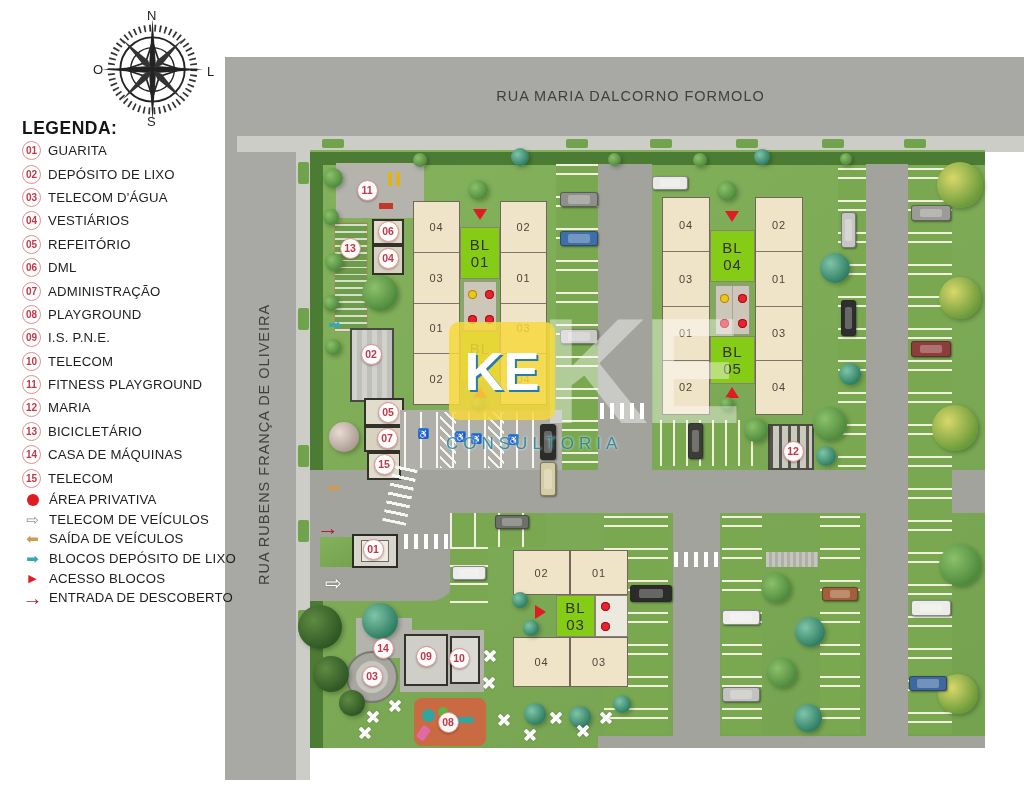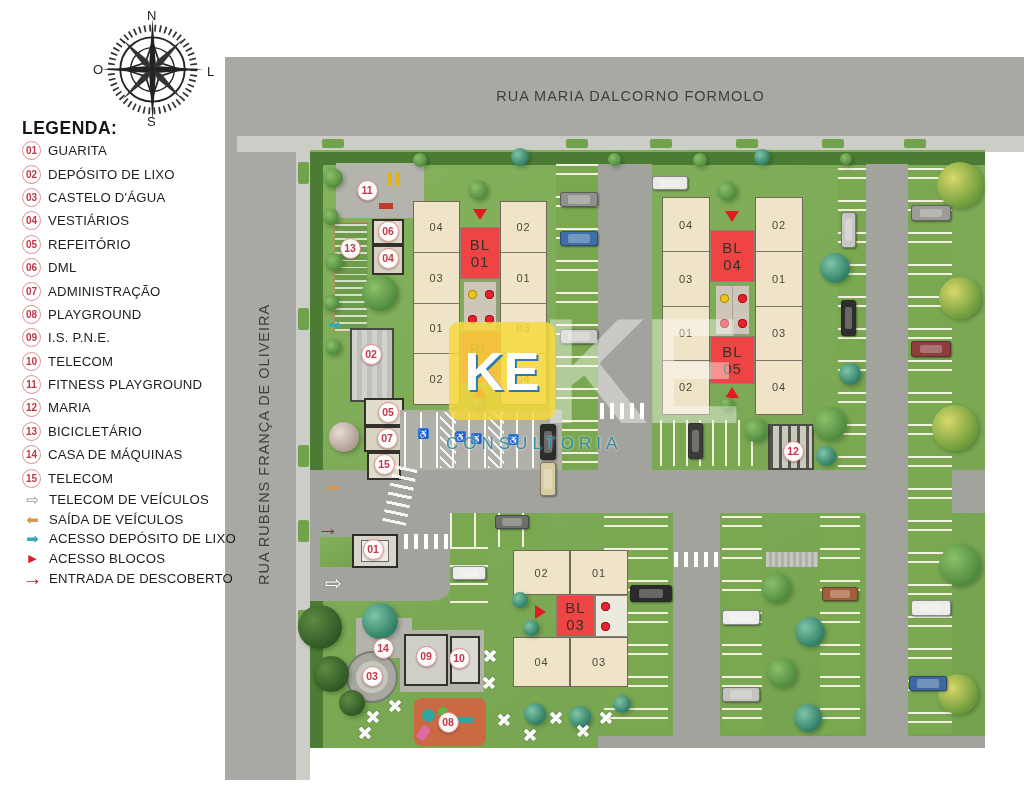--- a/index.html
+++ b/index.html
@@ -32,21 +32,21 @@
   .gazebo{background:#c9c9bd;background-image:repeating-linear-gradient(90deg,#55554b 0 3px,rgba(0,0,0,0) 3px 9px);border:2px solid #4a4a42;box-sizing:border-box;}
   .playground{background:#c96a43;border-radius:8px;}
   .guarita{background:#d8d5cc;border:2px solid #2b2b28;box-sizing:border-box;}
   .guarita .inner{position:absolute;left:7px;top:4px;right:7px;bottom:4px;background:#efece4;border:1px solid #6a6a62;}
 
   
   .wing{background:#f0e4c8;border:1.5px solid #6e675a;box-sizing:border-box;display:flex;flex-direction:column;}
   .unit-cell{flex:1;display:flex;align-items:center;justify-content:center;}
   .unit-cell + .unit-cell{border-top:1px solid #7d7668;}
   .unit-cell span{font-size:11px;color:#4b463a;letter-spacing:1px;}
-  .core-slab{background:#ef4444;border:1px solid #8a8375;box-sizing:border-box;display:flex;flex-direction:column;align-items:center;justify-content:center;line-height:1.15;}
+  .core-slab{background:#84cc16;border:1px solid #8a8375;box-sizing:border-box;display:flex;flex-direction:column;align-items:center;justify-content:center;line-height:1.15;}
   .core-slab span{font-size:15px;color:#35322a;letter-spacing:1px;}
   .dots-grid{background:#ccc7b8;border:1px solid #9a958a;box-sizing:border-box;
     background-image:linear-gradient(to right,rgba(0,0,0,0) 49%,#a9a49a 49%,#a9a49a 51%,rgba(0,0,0,0) 51%),
                      linear-gradient(to bottom,rgba(0,0,0,0) 49%,#a9a49a 49%,#a9a49a 51%,rgba(0,0,0,0) 51%);}
   .dot{position:absolute;width:9px;height:9px;border-radius:50%;}
   .dot.red{background:#e8232e;box-shadow:inset 0 0 0 1px #9c1018;}
   .dot.yellow{background:#ecc51f;box-shadow:inset 0 0 0 1px #a8860c;}
   .tri-down{width:0;height:0;border-left:7px solid rgba(0,0,0,0);border-right:7px solid rgba(0,0,0,0);border-top:11px solid #e01b24;}
   .tri-up{width:0;height:0;border-left:7px solid rgba(0,0,0,0);border-right:7px solid rgba(0,0,0,0);border-bottom:11px solid #e01b24;}
   .tri-right{width:0;height:0;border-top:7px solid rgba(0,0,0,0);border-bottom:7px solid rgba(0,0,0,0);border-left:11px solid #e01b24;}
@@ -342,21 +342,21 @@
         <li>
           <span class="lnum">01</span>
           <span class="llabel">GUARITA</span>
         </li>
         <li>
           <span class="lnum">02</span>
           <span class="llabel">DEPÓSITO DE LIXO</span>
         </li>
         <li>
           <span class="lnum">03</span>
-          <span class="llabel">CASTELO D'ÁGUA</span>
+          <span class="llabel">TELECOM D'ÁGUA</span>
         </li>
         <li>
           <span class="lnum">04</span>
           <span class="llabel">VESTIÁRIOS</span>
         </li>
         <li>
           <span class="lnum">05</span>
           <span class="llabel">REFEITÓRIO</span>
         </li>
         <li>
@@ -395,30 +395,36 @@
           <span class="lnum">14</span>
           <span class="llabel">CASA DE MÁQUINAS</span>
         </li>
         <li>
           <span class="lnum">15</span>
           <span class="llabel">TELECOM</span>
         </li>
       </ul>
     <ul id="legend-symbols">
         <li>
+          <span class="licon">
+            <span class="dotbig" style="background:#e01b24"></span>
+          </span>
+          <span class="llabel">ÁREA PRIVATIVA</span>
+        </li>
+        <li>
           <span class="licon" style="color: rgb(138, 147, 160); font-size: 15px; font-weight: normal;">⇨</span>
           <span class="llabel">TELECOM DE VEÍCULOS</span>
         </li>
         <li>
           <span class="licon" style="color: rgb(210, 154, 78); font-size: 15px; font-weight: normal; transform: scaleX(-1);">➡</span>
           <span class="llabel">SAÍDA DE VEÍCULOS</span>
         </li>
         <li>
           <span class="licon" style="color: rgb(53, 168, 181); font-size: 15px; font-weight: normal;">➡</span>
-          <span class="llabel">ACESSO DEPÓSITO DE LIXO</span>
+          <span class="llabel">BLOCOS DEPÓSITO DE LIXO</span>
         </li>
         <li>
           <span class="licon" style="color: rgb(224, 27, 36); font-size: 11px; font-weight: normal;">▶</span>
           <span class="llabel">ACESSO BLOCOS</span>
         </li>
         <li>
           <span class="licon" style="color: rgb(179, 32, 44); font-size: 20px; font-weight: bold;">→</span>
           <span class="llabel">ENTRADA DE DESCOBERTO</span>
         </li>
       </ul>

